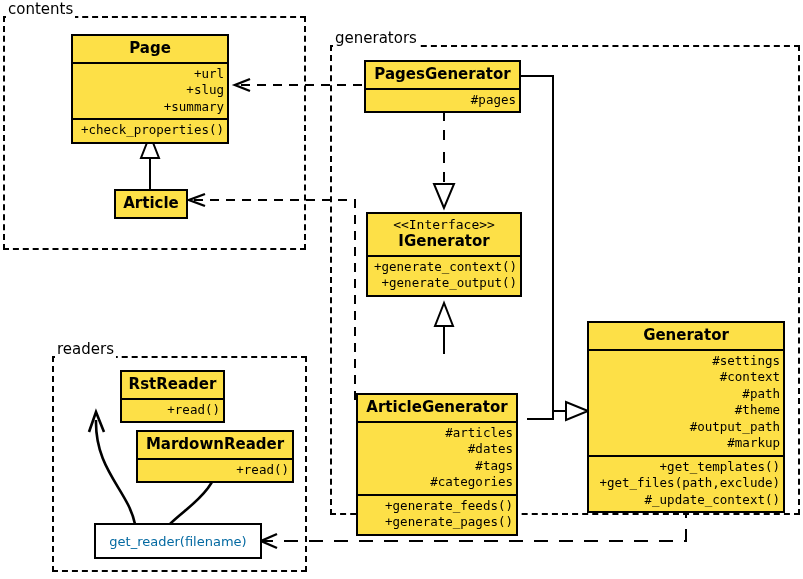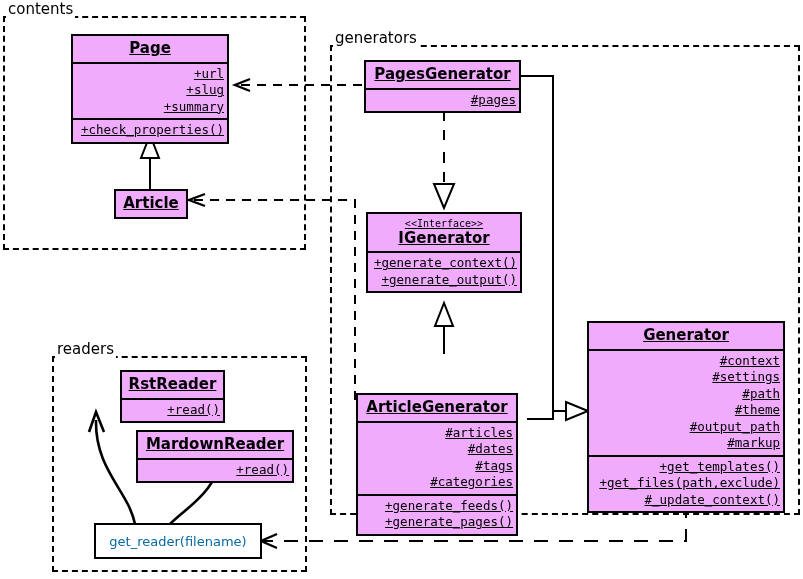--- a/index.html
+++ b/index.html
@@ -37,39 +37,38 @@
     color: #000;
     background: #fff;
     padding: 0 2px;
     white-space: nowrap;
   }
   
   .cls {
     position: absolute;
     box-sizing: border-box;
     border: 2px solid #000;
-    background: #f0abfc;
+    background: #fde047;
     display: flex;
     flex-direction: column;
-    text-decoration: underline;
   }
   .cls-name {
     font-family: "DejaVu Sans", sans-serif;
     font-weight: bold;
     font-size: 15px;
     text-align: center;
     padding: 4px 6px 5px 6px;
     color: #000;
     line-height: 1.12;
   }
   .cls-name .stereo {
     display: block;
     font-weight: normal;
     font-family: "DejaVu Sans Mono", monospace;
-    font-size: 10px;
+    font-size: 13px;
     line-height: 1.15;
     text-align: center;
   }
   .cls-sect {
     border-top: 2px solid #000;
     padding: 2px 3px 3px 3px;
     font-family: "DejaVu Sans Mono", monospace;
     font-size: 12.5px;
     color: #000;
     line-height: 1.32;
@@ -190,22 +189,22 @@
     </div>
     <div class="cls-sect">
       <div>+generate_feeds()</div>
       <div>+generate_pages()</div>
     </div>
   </div>
 
   <div class="cls" style="left:587px; top:321px; width:198px;">
     <div class="cls-name">Generator</div>
     <div class="cls-sect">
+      <div>#settings</div>
       <div>#context</div>
-      <div>#settings</div>
       <div>#path</div>
       <div>#theme</div>
       <div>#output_path</div>
       <div>#markup</div>
     </div>
     <div class="cls-sect">
       <div>+get_templates()</div>
       <div>+get_files(path,exclude)</div>
       <div>#_update_context()</div>
     </div>

